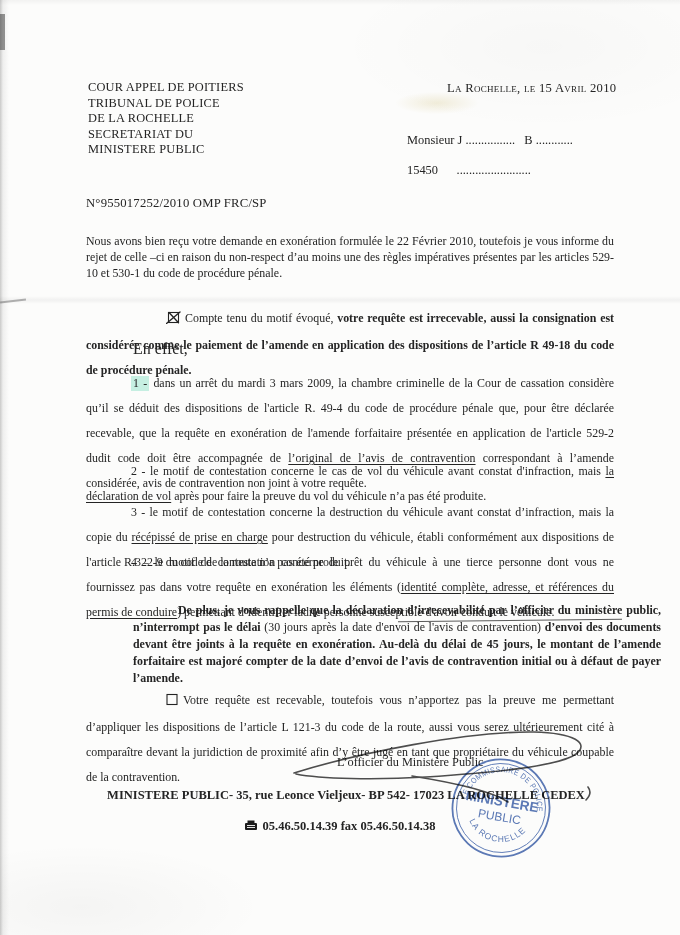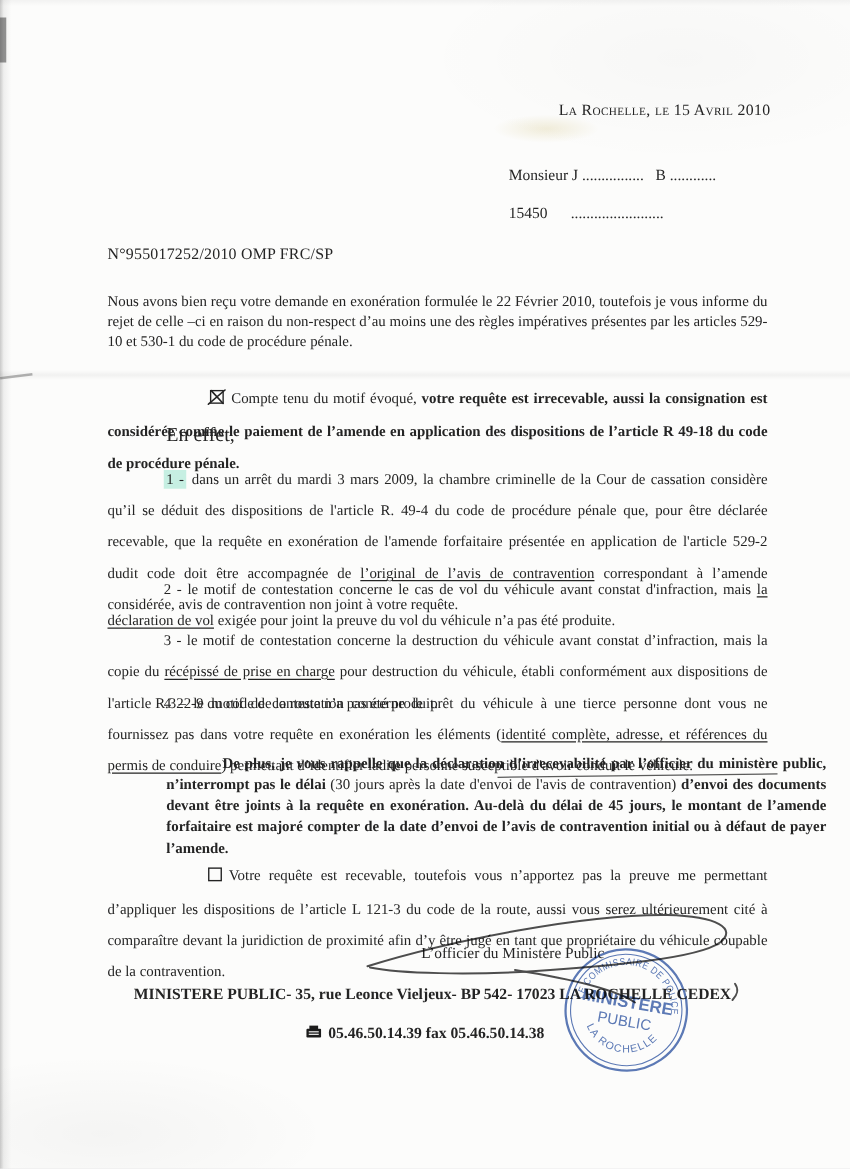--- a/index.html
+++ b/index.html
@@ -52,20 +52,27 @@
 </style>
 </head>
 <body>
 
 <div class="page">
 
   <div class="abs edge-mark"></div>
   <div class="abs fold-crease"></div>
   <div class="abs fold-nick"></div>
 
+  <div class="abs sender">
+    <div>COUR APPEL DE POITIERS</div>
+    <div>TRIBUNAL DE POLICE</div>
+    <div>DE LA ROCHELLE</div>
+    <div>SECRETARIAT DU</div>
+    <div>MINISTERE PUBLIC</div>
+  </div>
 
   <div class="abs dateline">La Rochelle, le 15 Avril 2010</div>
   <div class="abs recipient pre">Monsieur J ................   B ............</div>
   <div class="abs postcode pre">15450      ........................</div>
   <div class="abs ref">N°955017252/2010 OMP FRC/SP</div>
 
   <p class="abs just bodytext intro">Nous avons bien reçu votre demande en exonération formulée le 22 Février 2010, toutefois je vous informe du rejet de celle –ci en raison du non-respect d’au moins une des règles impératives présentes par les articles 529-10 et 530-1 du code de procédure pénale.</p>
 
   <p class="abs just bodytext check1">
     <span class="cb"><svg width="15" height="13" viewBox="0 0 15 13">
@@ -75,21 +82,21 @@
         </svg></span><span>Compte tenu du motif évoqué, </span><span class="b">votre requête est irrecevable, aussi la consignation est considérée comme le paiement de l’amende en application des dispositions de l’article R 49-18 du code de procédure pénale.</span>
   </p>
 
   <div class="abs eneffet">En effet,</div>
 
   <p class="abs just bodytext item1">
     <span class="hl">1 -</span><span> dans un arrêt du mardi 3 mars 2009, la chambre criminelle de la Cour de cassation considère qu’il se déduit des dispositions de l'article R. 49-4 du code de procédure pénale que, pour être déclarée recevable, que la requête en exonération de l'amende forfaitaire présentée en application de l'article 529-2 dudit code doit être accompagnée de </span><span class="u">l’original de l’avis de contravention</span><span> correspondant à l’amende considérée, avis de contravention non joint à votre requête.</span>
   </p>
 
   <p class="abs just bodytext item2">
-    <span>2 - le motif de contestation concerne le cas de vol du véhicule avant constat d'infraction, mais </span><span class="u">la déclaration de vol</span><span> exigée pour joint la preuve du vol du véhicule n’a pas été produite.</span>
+    <span>2 - le motif de contestation concerne le cas de vol du véhicule avant constat d'infraction, mais </span><span class="u">la déclaration de vol</span><span> après pour faire la preuve du vol du véhicule n’a pas été produite.</span>
   </p>
 
   <p class="abs just bodytext item3">
     <span>3 - le motif de contestation concerne la destruction du véhicule avant constat d’infraction, mais la copie du </span><span class="u">récépissé de prise en charge</span><span> pour destruction du véhicule, établi conformément aux dispositions de l'article R.322-9 du code de la route n’a pas été produit.</span>
   </p>
 
   <p class="abs just bodytext item4">
     <span>4 – le motif de contestation concerne le prêt du véhicule à une tierce personne dont vous ne fournissez pas dans votre requête en exonération les éléments (</span><span class="u">identité complète, adresse, et références du permis de conduire</span><span>) permettant d’identifier ladite personne susceptible d'avoir conduit le véhicule.</span>
   </p>
 

